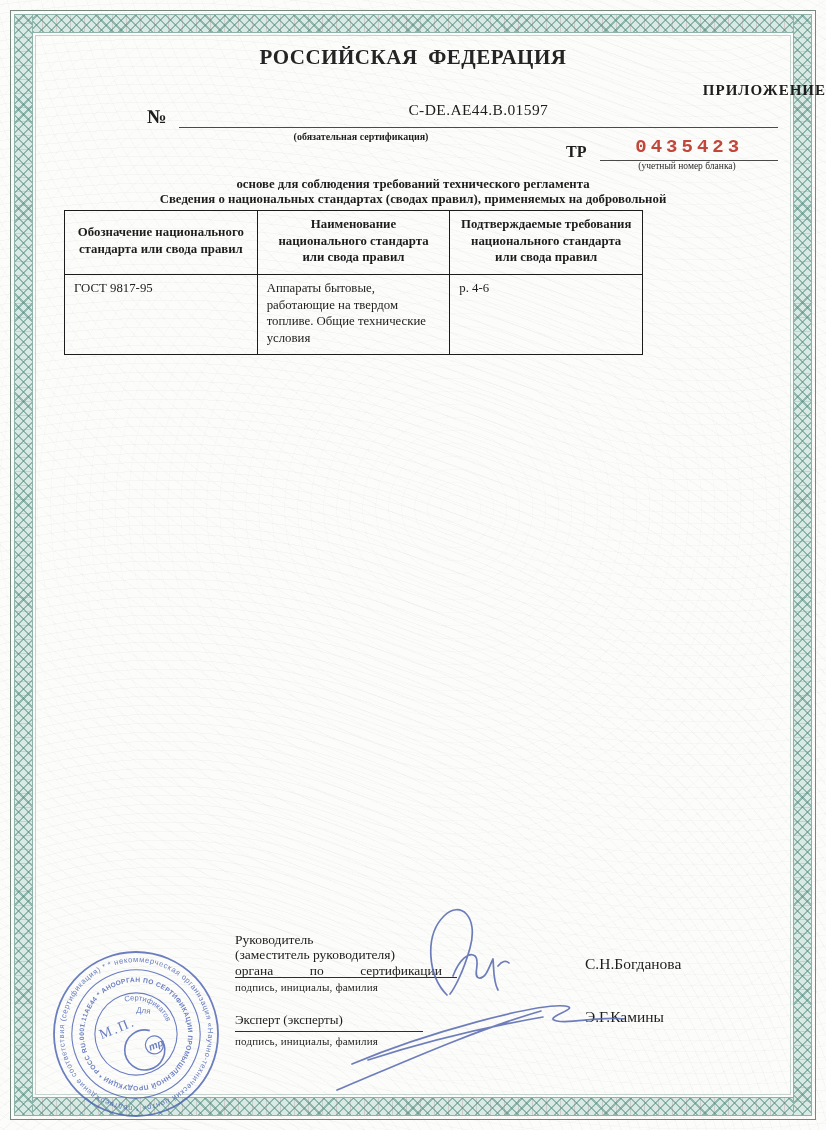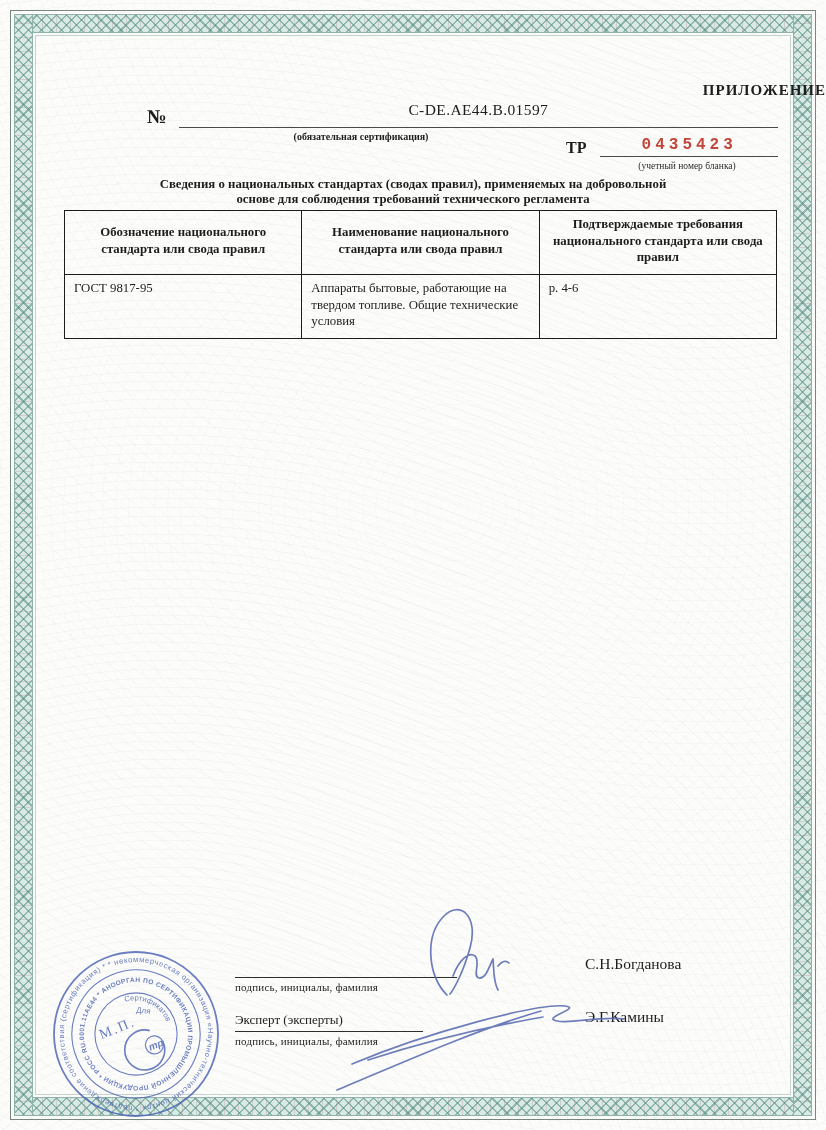--- a/index.html
+++ b/index.html
@@ -50,28 +50,28 @@
   .cert-label{font-size:19.5px;font-weight:bold;white-space:nowrap;letter-spacing:0.3px;}
   .cert-no-sign{font-size:19.5px;font-weight:bold;margin-left:14px;}
   .cert-value-box{flex:1;margin-left:12px;border-bottom:1.4px solid #4a4a4a;
     text-align:center;font-size:15.5px;padding-bottom:8px;letter-spacing:0.4px;}
   .oblig{position:absolute;left:206px;width:310px;top:131px;text-align:center;
     font-size:10px;font-weight:bold;}
   .tr-row{position:absolute;left:566px;width:212px;top:136px;display:flex;align-items:flex-end;}
   .tr-label{font-size:16px;font-weight:bold;}
   .tr-value-box{flex:1;margin-left:14px;border-bottom:1.4px solid #4a4a4a;text-align:center;
     font-family:"Liberation Mono","DejaVu Sans Mono",monospace;
-    font-size:16px;font-weight:bold;letter-spacing:4px;color:#c2463a;padding-bottom:2px;}
+    font-size:19px;font-weight:bold;letter-spacing:4px;color:#c2463a;padding-bottom:2px;}
   .blank-caption{position:absolute;left:596px;width:182px;top:161px;text-align:center;
     font-size:9.5px;color:#2c2c2c;}
   .intro{position:absolute;top:177px;left:40px;right:40px;text-align:center;
     font-size:12.8px;font-weight:bold;line-height:1.18;}
 
   
-  table.std{position:absolute;left:64px;top:210px;width:713px;border-collapse:collapse;
+  table.std{position:absolute;left:64px;top:210px;width:579px;border-collapse:collapse;
     font-size:12.8px;table-layout:fixed;}
   table.std th, table.std td{border:1.6px solid #1c1c1c;padding:5px 9px 8px 9px;line-height:1.3;}
   table.std th{font-weight:bold;text-align:center;vertical-align:middle;height:46px;}
   table.std td{vertical-align:top;text-align:left;}
   td.c1{width:188px;} td.c2{width:231px;} td.c3{width:258px;}
   tr.r1 td{height:48px;} tr.r2 td{height:32px;}
 
   
   .sig-head-role{position:absolute;left:235px;top:932px;width:207px;font-size:13.5px;line-height:1.14;}
   .justify-last{text-align:justify;text-align-last:justify;}
@@ -93,56 +93,62 @@
 
 <div class="page">
 
   <div class="outer-hairline"></div>
   <div class="band band-top"></div>
   <div class="band band-bottom"></div>
   <div class="band band-left"></div>
   <div class="band band-right"></div>
   <div class="inner-hairline"></div>
 
+  <div class="title">РОССИЙСКАЯ ФЕДЕРАЦИЯ</div>
   <div class="priloj">ПРИЛОЖЕНИЕ</div>
 
   <div class="cert-row">
     <span class="cert-no-sign">№</span>
     <span class="cert-value-box">C-DE.AE44.B.01597</span>
   </div>
   <div class="oblig">(обязательная сертификация)</div>
 
   <div class="tr-row">
     <span class="tr-label">ТР</span>
     <span class="tr-value-box">0435423</span>
   </div>
   <div class="blank-caption">(учетный номер бланка)</div>
 
   <div class="intro">
+    <div>основе для соблюдения требований технического регламента</div>
     <div>Сведения о национальных стандартах (сводах правил), применяемых на добровольной</div>
-    <div>основе для соблюдения требований технического регламента</div>
   </div>
 
   <table class="std">
     <thead>
       <tr>
         <th class="c1">Обозначение национального стандарта или свода правил</th>
         <th class="c2">Наименование национального стандарта или свода правил</th>
         <th class="c3">Подтверждаемые требования национального стандарта или свода правил</th>
       </tr>
     </thead>
     <tbody>
       <tr class="r1">
         <td class="c1">ГОСТ 9817-95</td>
         <td class="c2">Аппараты бытовые, работающие на твердом топливе. Общие технические условия</td>
         <td class="c3">р. 4-6</td>
       </tr>
     </tbody>
   </table>
 
+  <div class="sig-head-role">
+    <div>Руководитель</div>
+    <div>(заместитель руководителя)</div>
+    <div class="justify-last">органа по сертификации</div>
+  </div>
   <div class="sig-line sig-line-1"></div>
   <div class="sig-caption sig-caption-1">подпись, инициалы, фамилия</div>
   <div class="head-name">С.Н.Богданова</div>
 
   <div class="expert-role">Эксперт (эксперты)</div>
   <div class="sig-line sig-line-2"></div>
   <div class="sig-caption sig-caption-2">подпись, инициалы, фамилия</div>
   <div class="expert-name">Э.Г.Камины</div>
 
   <svg class="ink-layer" width="826" height="1130" viewBox="0 0 826 1130">

